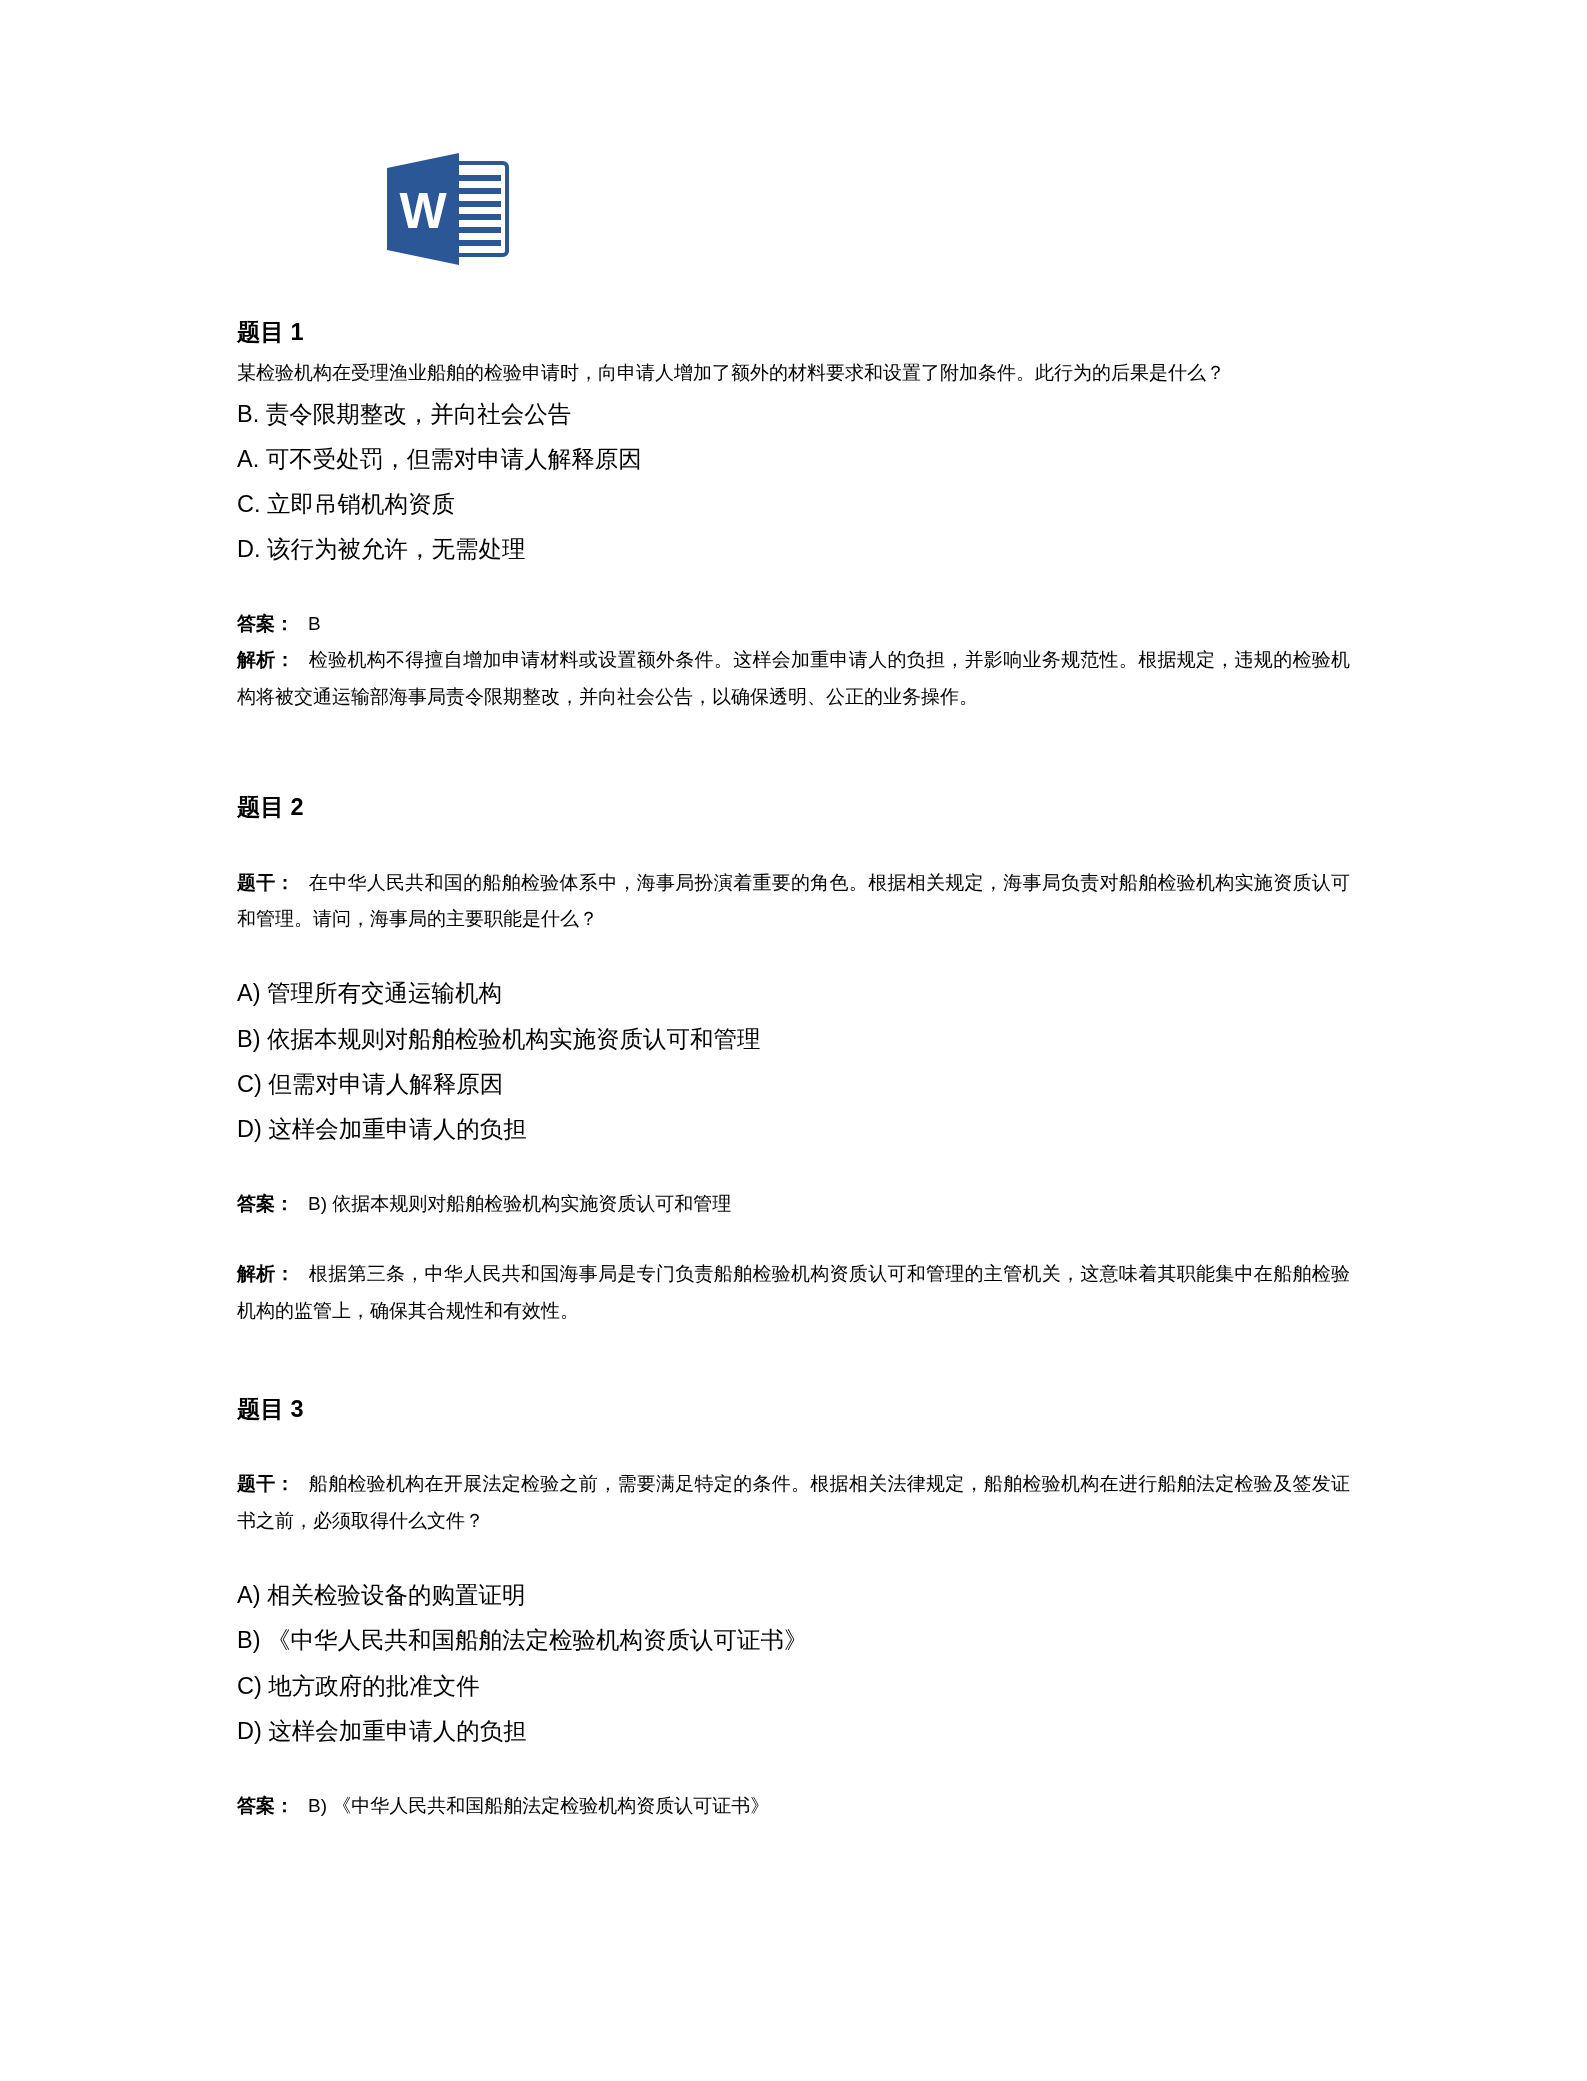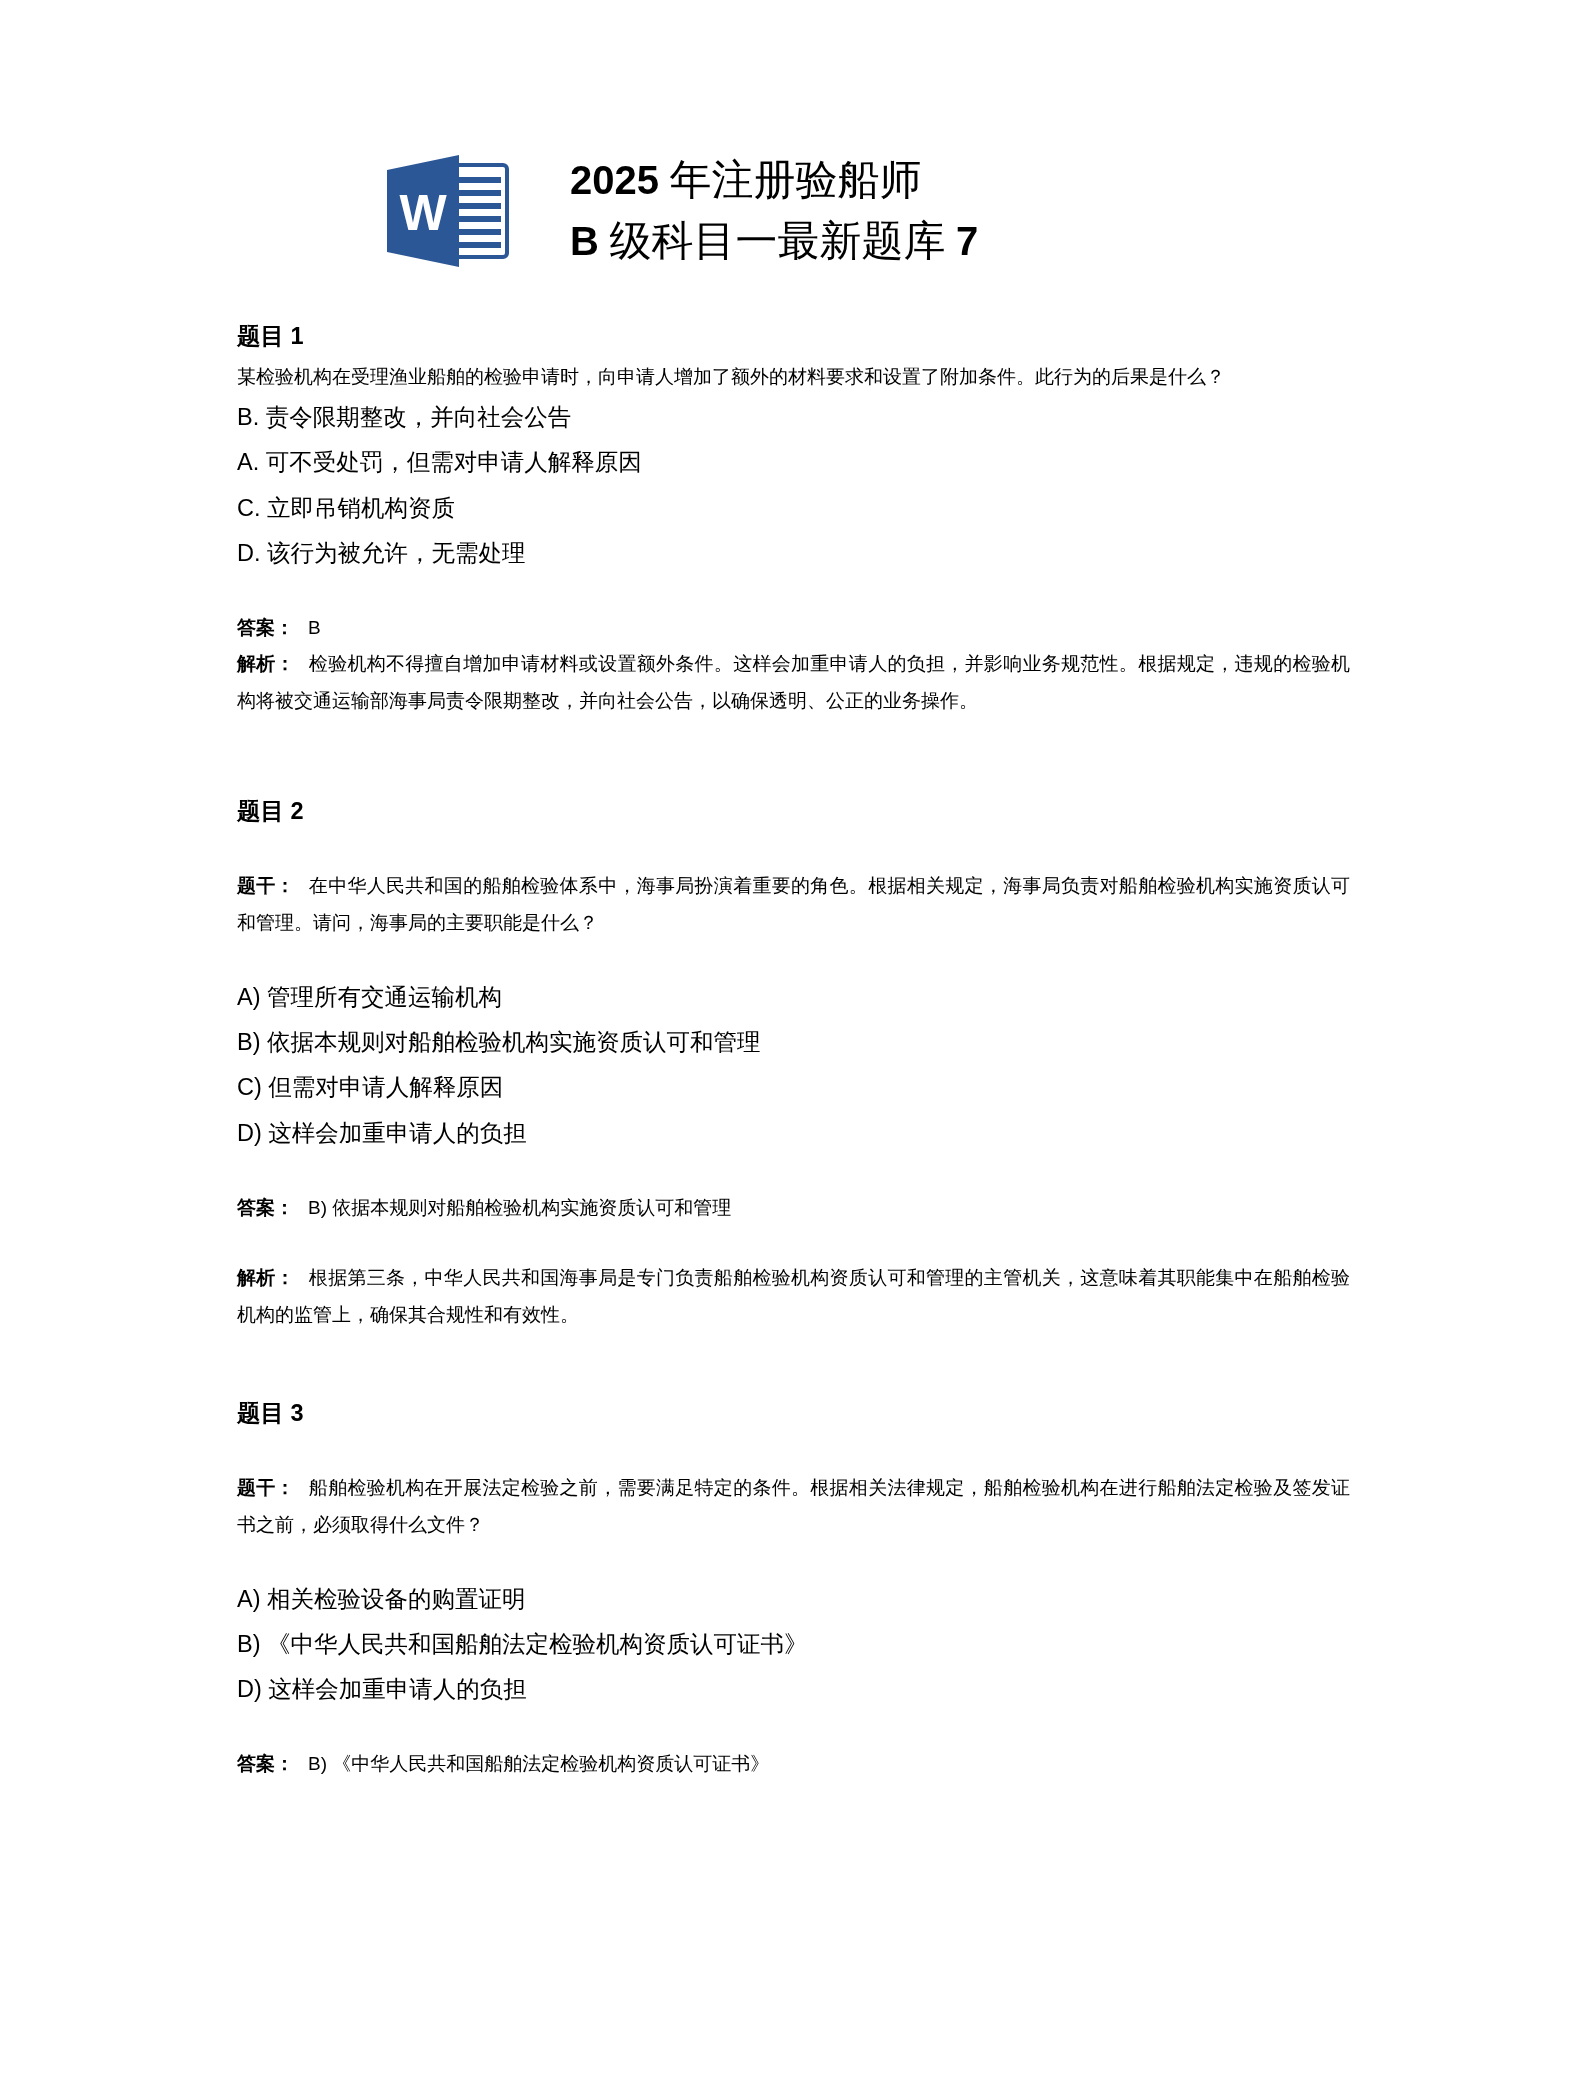--- a/index.html
+++ b/index.html
@@ -111,24 +111,20 @@
         <rect x="64" y="51" width="52" height="6" fill="#2B5797"></rect>
         <rect x="64" y="64" width="52" height="6" fill="#2B5797"></rect>
         <rect x="64" y="77" width="52" height="6" fill="#2B5797"></rect>
         <rect x="64" y="90" width="52" height="6" fill="#2B5797"></rect>
 
         <path d="M2 18 L74 3 L74 115 L2 100 Z" fill="#2B5797"></path>
 
         <text x="38" y="78" font-family="Liberation Sans, sans-serif" font-size="50" font-weight="bold" fill="#ffffff" text-anchor="middle">W</text>
       </svg>
     </div>
-    <div class="title-block">
-      <div class="title-line"><span class="num">2025</span><span class="cn"> 年注册验船师</span></div>
-      <div class="title-line"><span class="num">B</span><span class="cn-bold"> 级科目一最新题库 </span><span class="num">7</span></div>
-    </div>
   </div>
 
   <div class="content">
 
     <div class="block">
       <p class="q-head">题目 1</p>
       <p class="para">某检验机构在受理渔业船舶的检验申请时，向申请人增加了额外的材料要求和设置了附加条件。此行为的后果是什么？</p>
       <p class="opt">B. 责令限期整改，并向社会公告</p>
       <p class="opt">A. 可不受处罚，但需对申请人解释原因</p>
       <p class="opt">C. 立即吊销机构资质</p>
@@ -157,19 +153,20 @@
 
     <div class="gap-md"></div>
 
     <div class="block">
       <p class="q-head">题目 3</p>
       <div class="gap-md"></div>
       <p class="para"><span class="lbl">题干：</span><span style="margin-left:14px">船舶检验机构在开展法定检验之前，需要满足特定的条件。根据相关法律规定，船舶检验机构在进行船舶法定检验及签发证书之前，必须取得什么文件？</span></p>
       <div class="gap-md"></div>
       <p class="opt">A) 相关检验设备的购置证明</p>
       <p class="opt">B) 《中华人民共和国船舶法定检验机构资质认可证书》</p>
+      <p class="opt">C) 地方政府的批准文件</p>
       <p class="opt">D) 这样会加重申请人的负担</p>
       <div class="gap-md"></div>
       <p class="para"><span class="lbl">答案：</span><span style="margin-left:14px">B) 《中华人民共和国船舶法定检验机构资质认可证书》</span></p>
     </div>
 
   </div>
 </div>
 
 </body></html>

